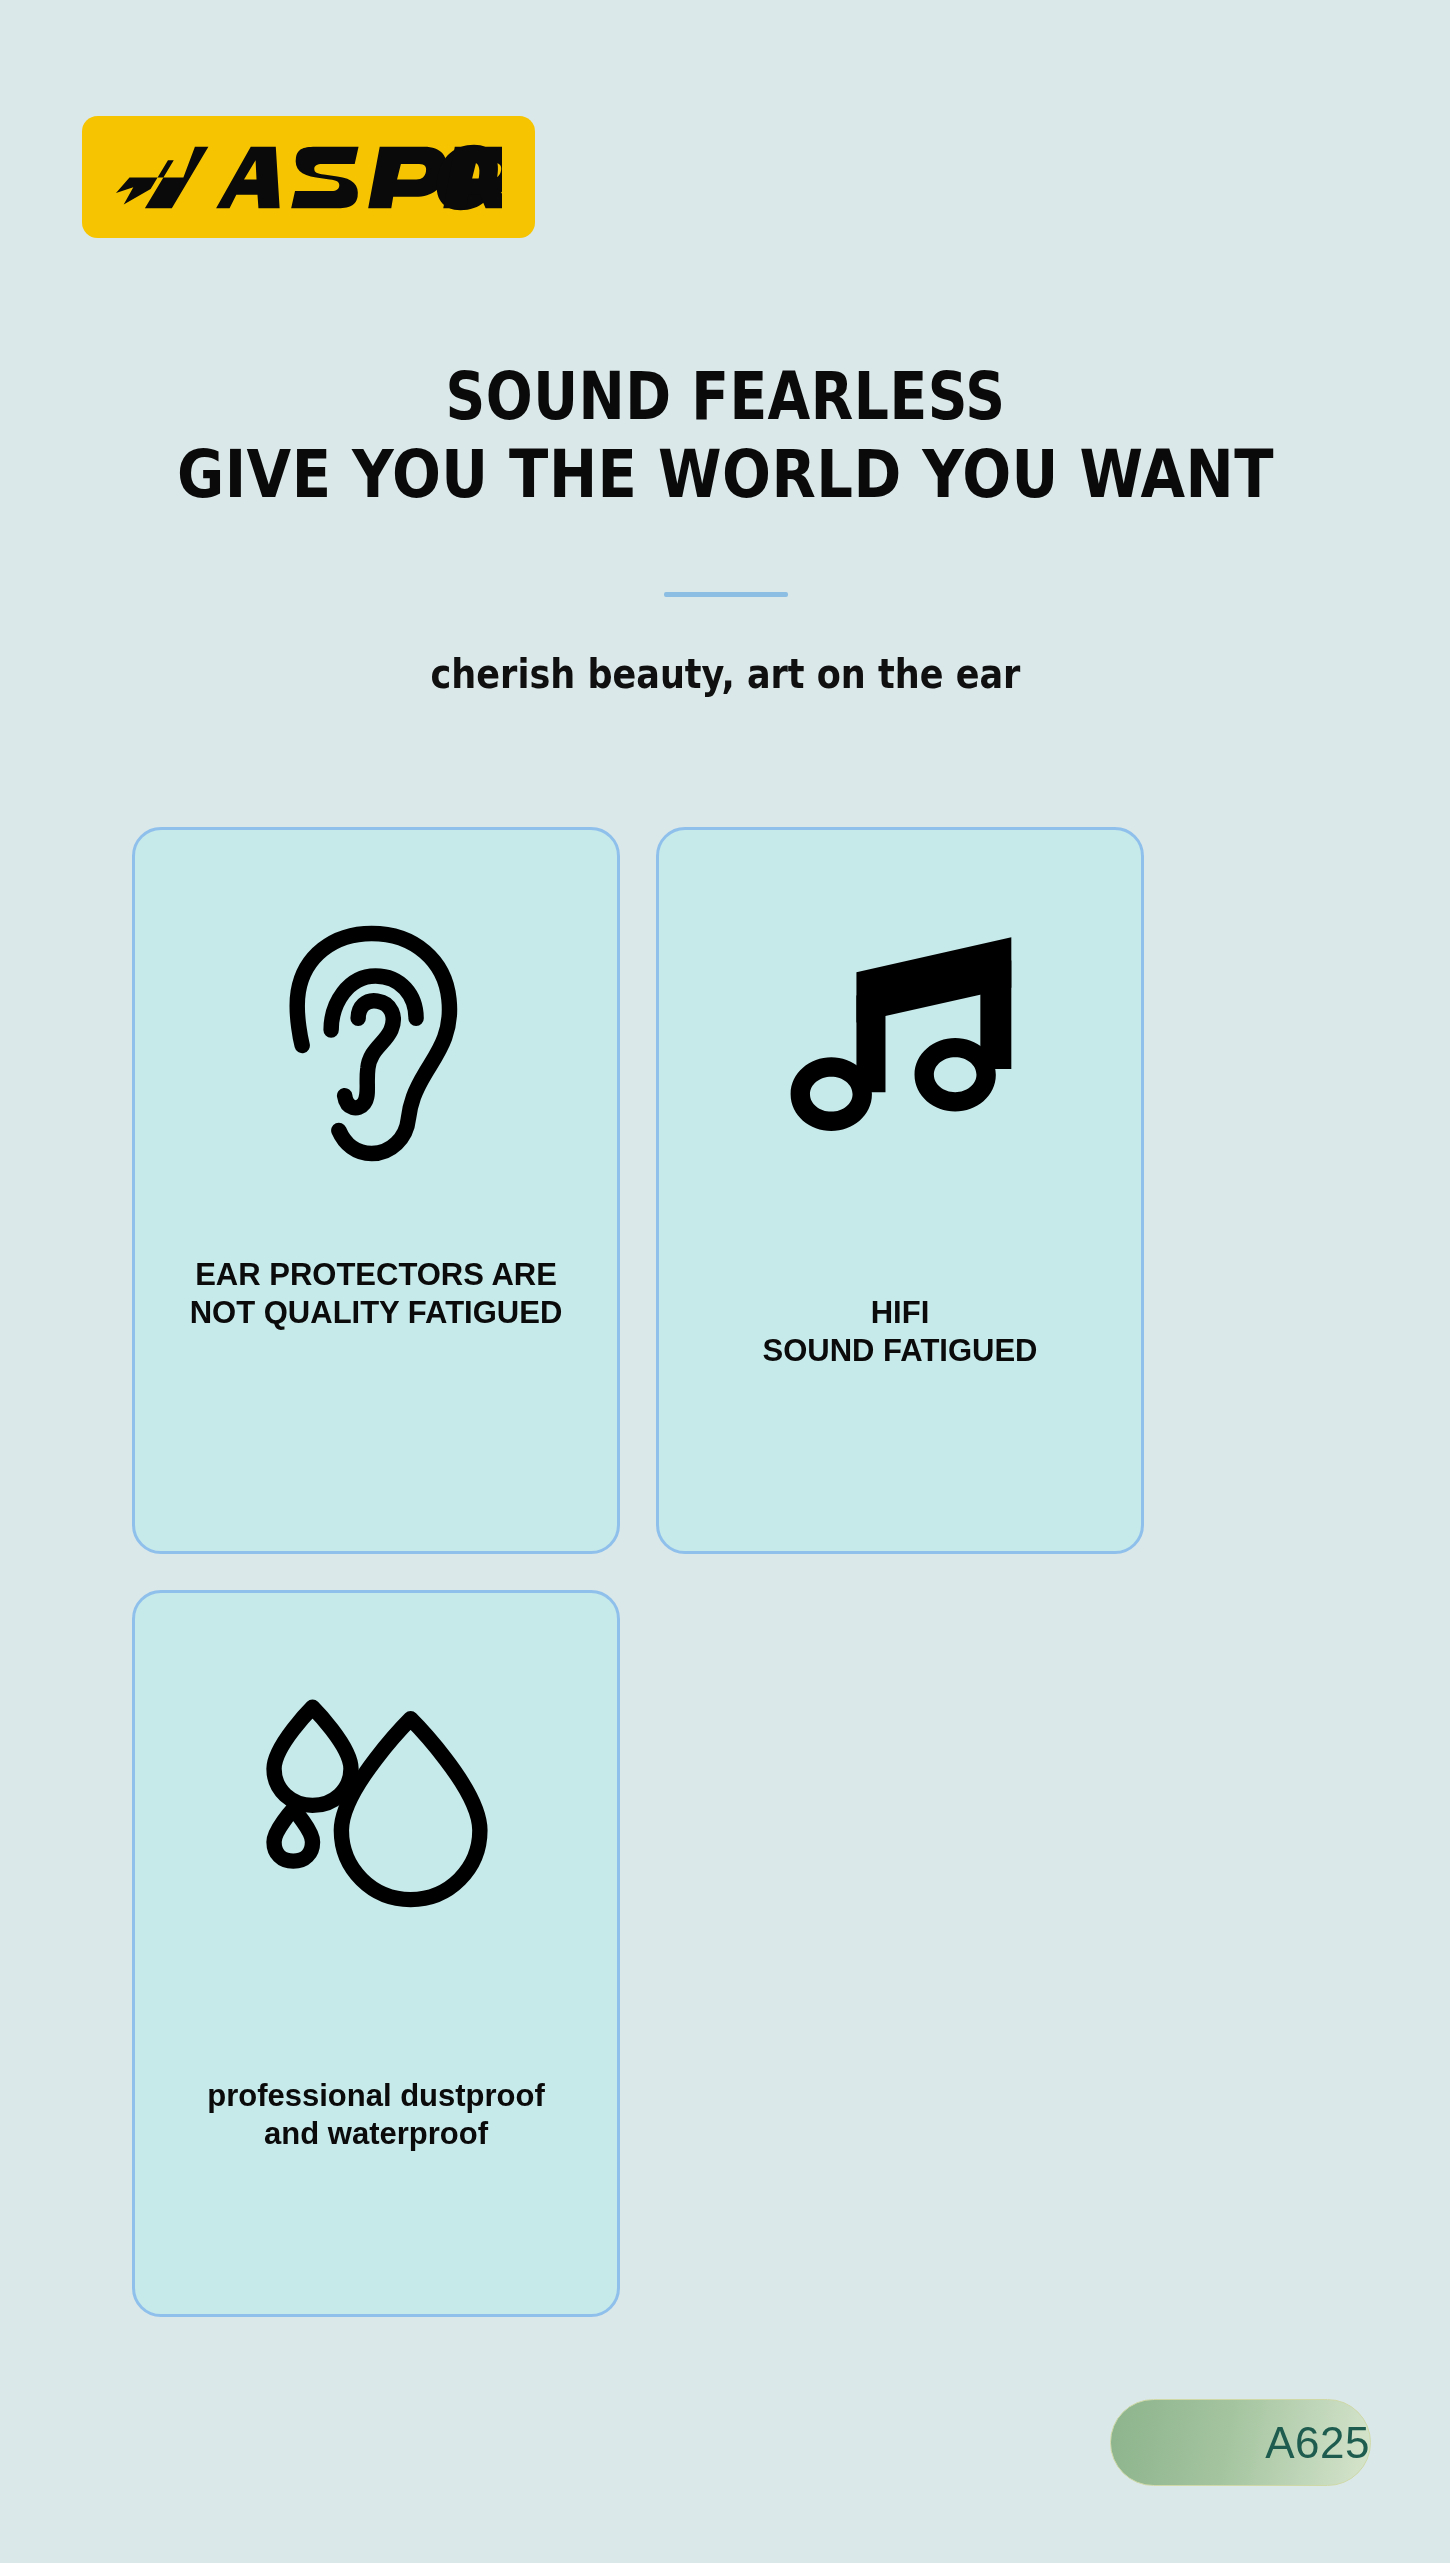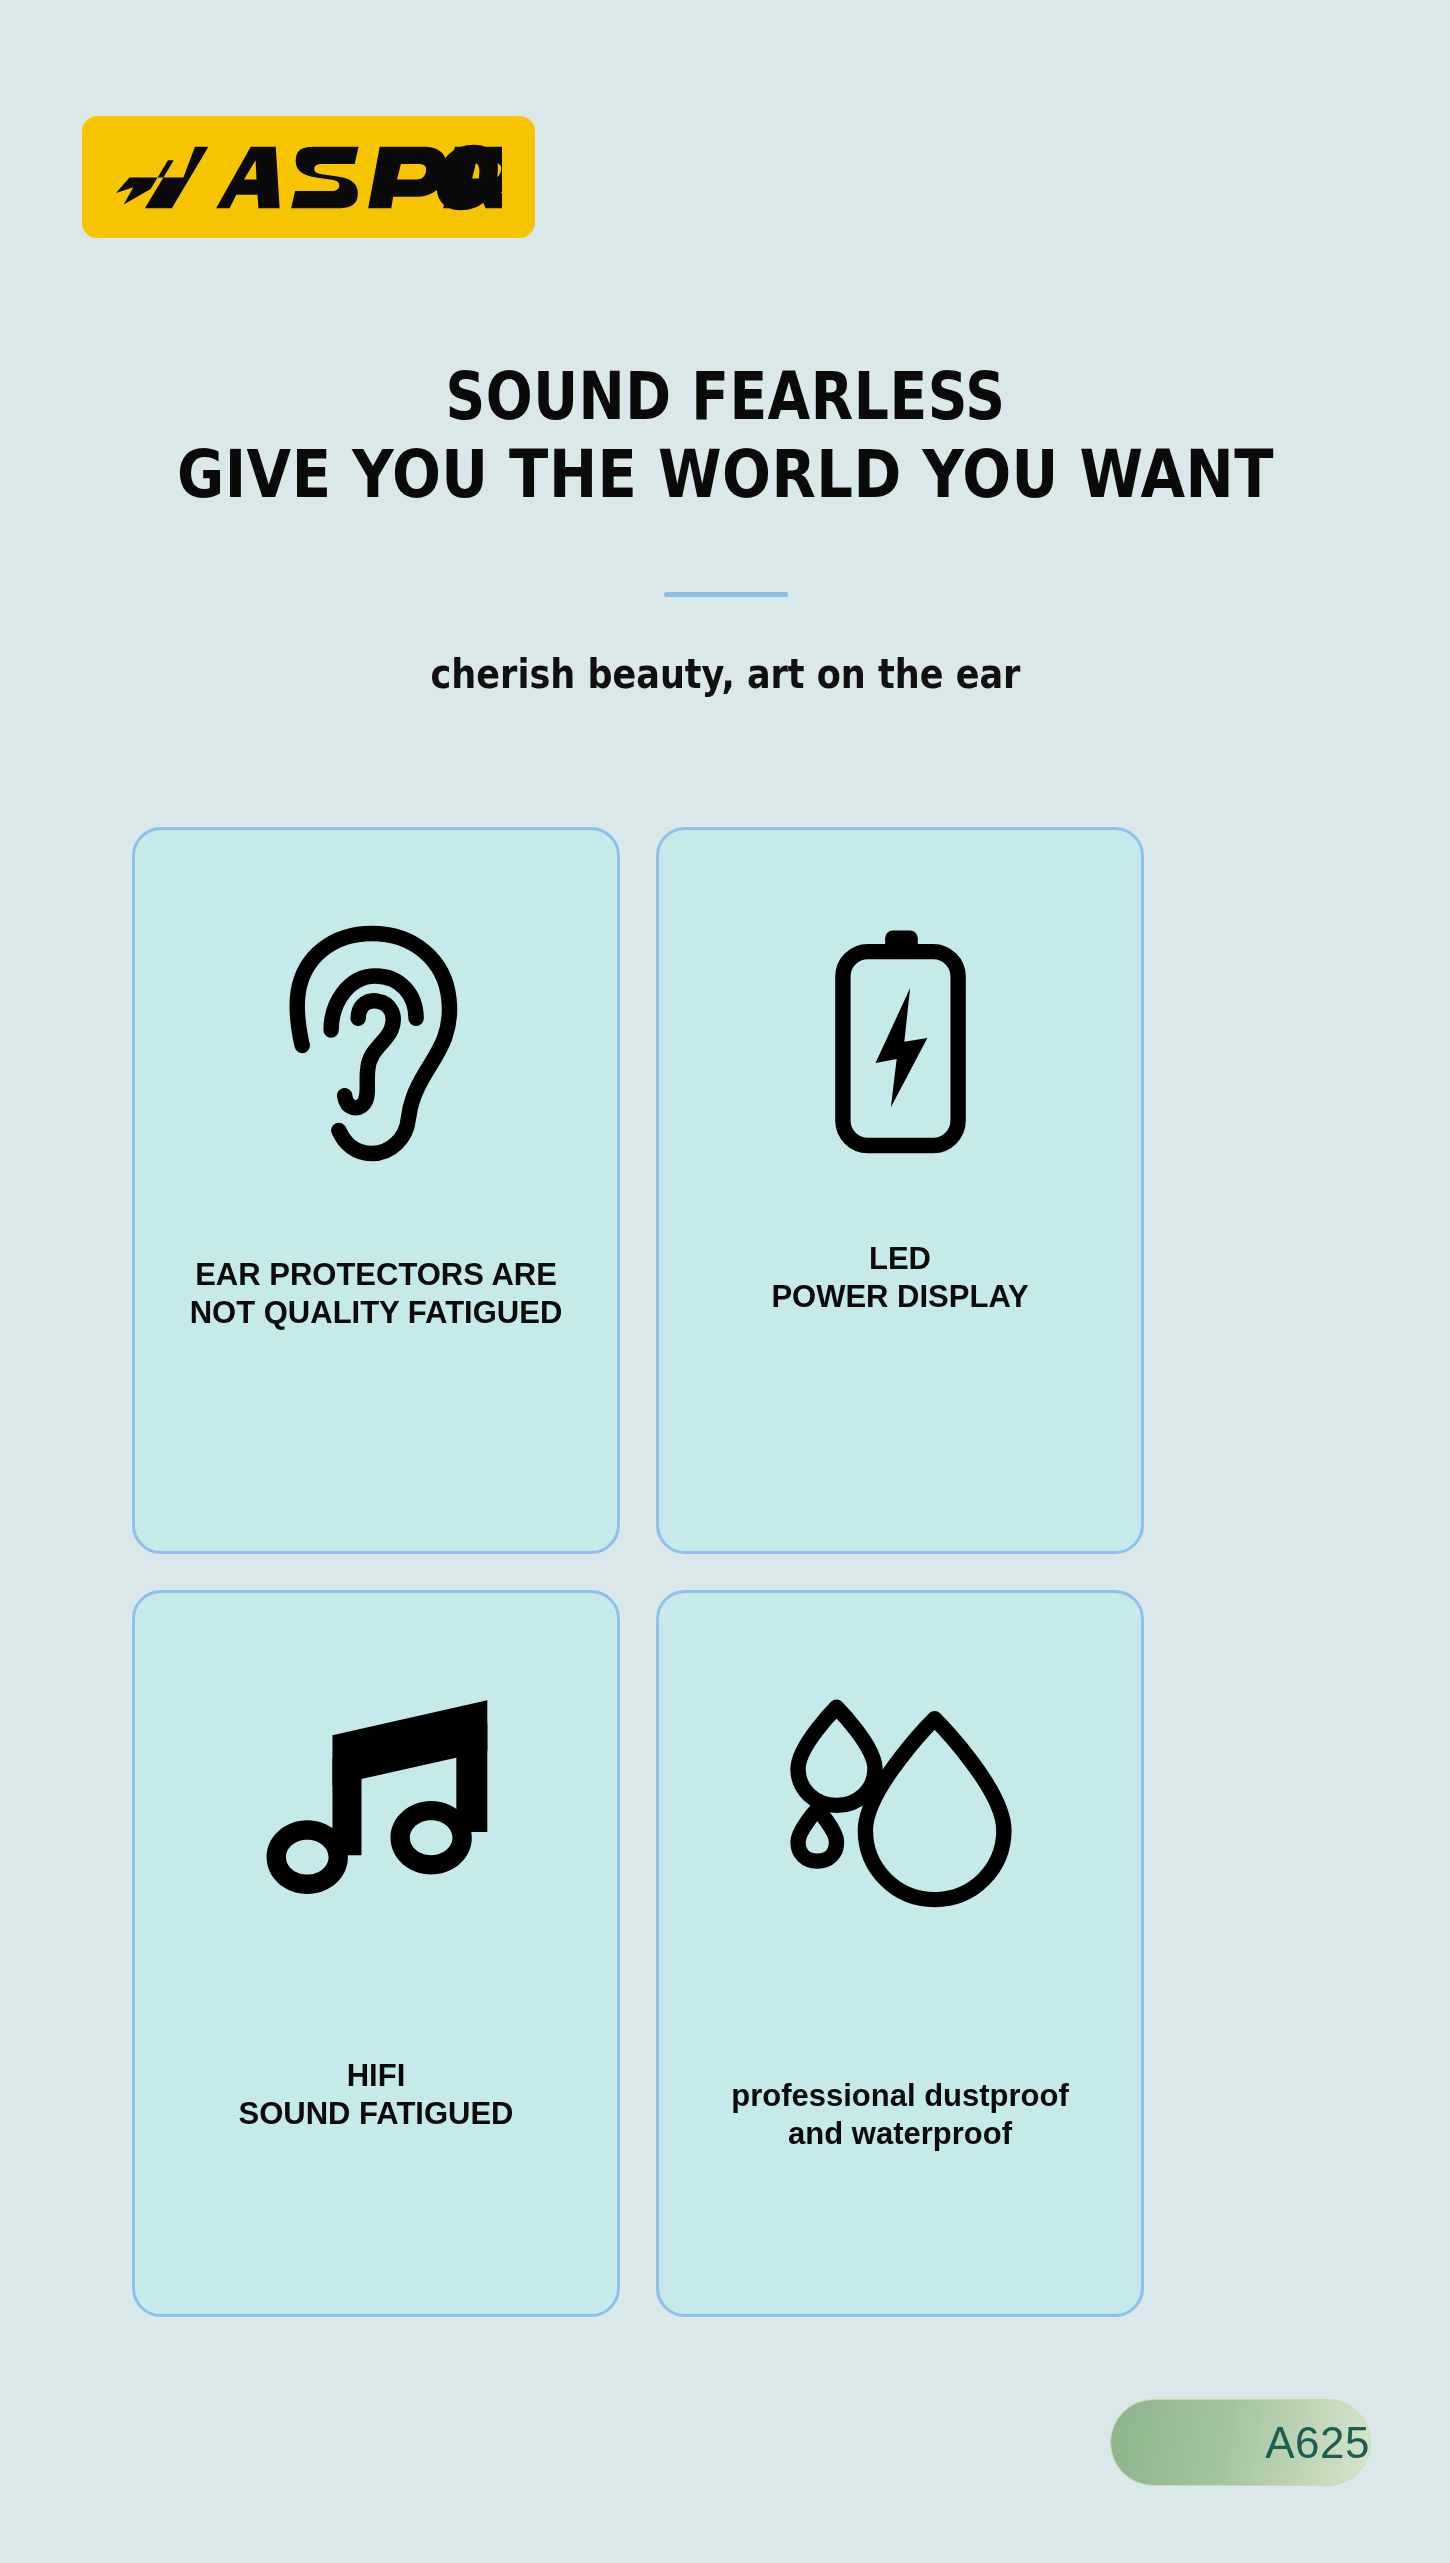--- a/index.html
+++ b/index.html
@@ -198,33 +198,20 @@
         <path d="M29 58 C29 44 38 30 52 30 C65 30 73 40 73 52"></path>
         <path d="M43 52 C43 46 47 42 53 43 C60 44 63 51 60 58 C57 65 49 68 48 78 C47 86 49 92 46 96 C43 100 37 99 36 92"></path>
       </svg>
     </div>
     <div class="card-label upper">
       <span>EAR PROTECTORS ARE</span>
       <span>NOT QUALITY FATIGUED</span>
     </div>
   </div>
 
-  <div class="card c-battery">
-    <div class="card-icon">
-      <svg width="169" height="232" viewBox="0 0 88 120">
-        <rect x="36" y="4" width="17" height="11" rx="4" fill="#000"></rect>
-        <rect x="14" y="15" width="60" height="101" rx="13" fill="none" stroke="#000" stroke-width="8"></rect>
-        <path d="M49 34 L31 73 L42 71 L39 96 L58 60 L46 62 Z" fill="#000"></path>
-      </svg>
-    </div>
-    <div class="card-label upper">
-      <span>LED</span>
-      <span>POWER DISPLAY</span>
-    </div>
-  </div>
 
   <div class="card c-music">
     <div class="card-icon">
       <svg width="242" height="218" viewBox="0 0 125 112">
         <g fill="#000">
           <path d="M40 22 L120 4 L120 72 L104 72 L104 28 L55 39 L55 84 L40 84 Z"></path>
           <path d="M40 34 L120 16 L120 30 L40 48 Z"></path>
           <path d="M27 66 C38 66 48 74 48 85 C48 96 38 104 27 104 C16 104 6 96 6 85 C6 74 16 66 27 66 Z M27 76 C21 76 16 80 16 85 C16 90 21 94 27 94 C33 94 38 90 38 85 C38 80 33 76 27 76 Z"></path>
           <path d="M91 56 C102 56 112 64 112 75 C112 86 102 94 91 94 C80 94 70 86 70 75 C70 64 80 56 91 56 Z M91 66 C85 66 80 70 80 75 C80 80 85 84 91 84 C97 84 102 80 102 75 C102 70 97 66 91 66 Z"></path>
         </g>

